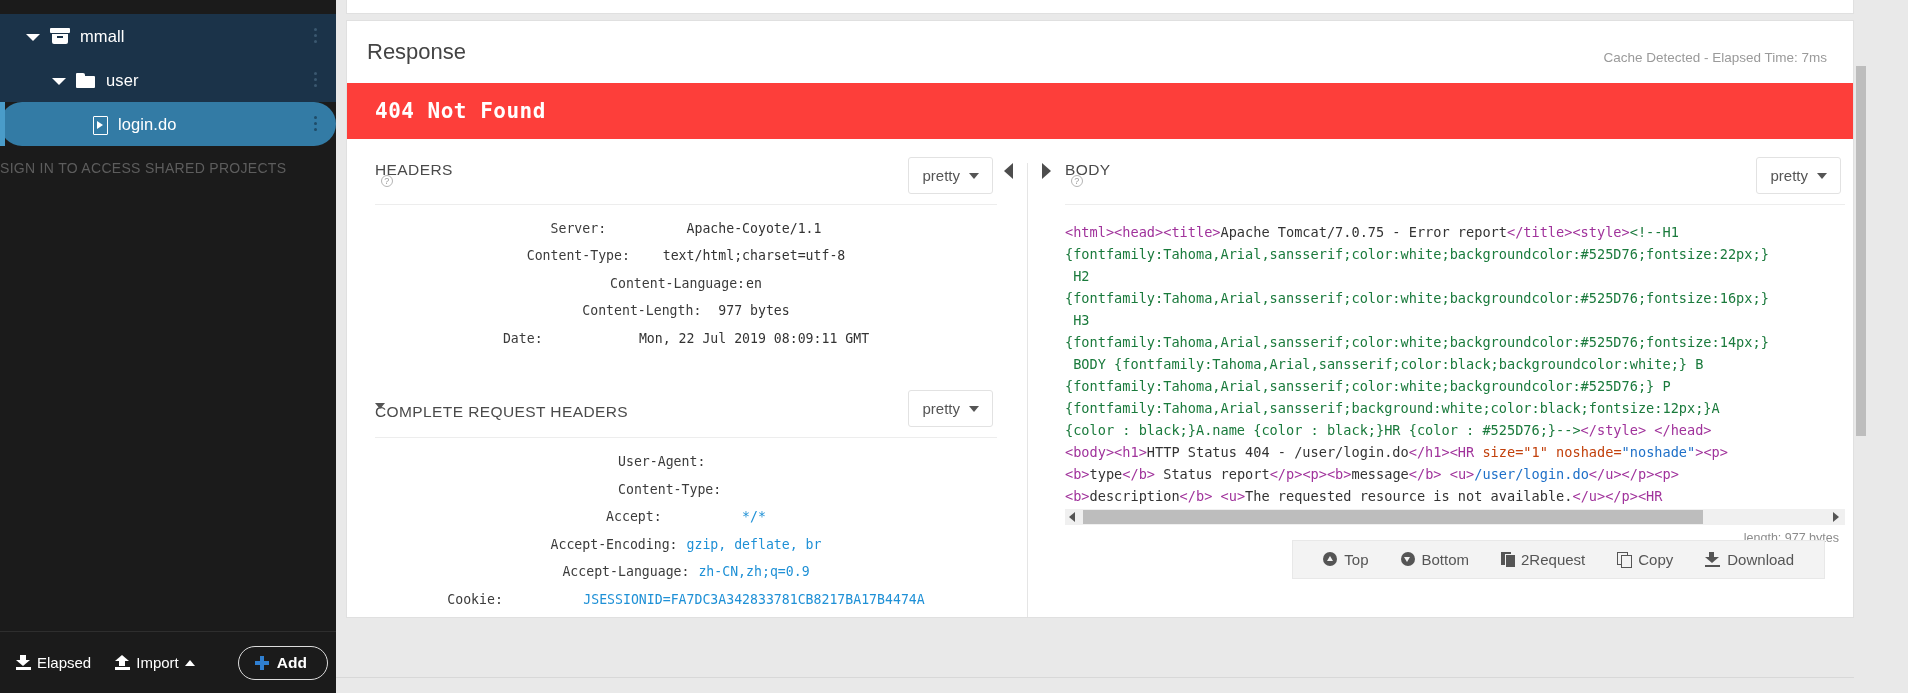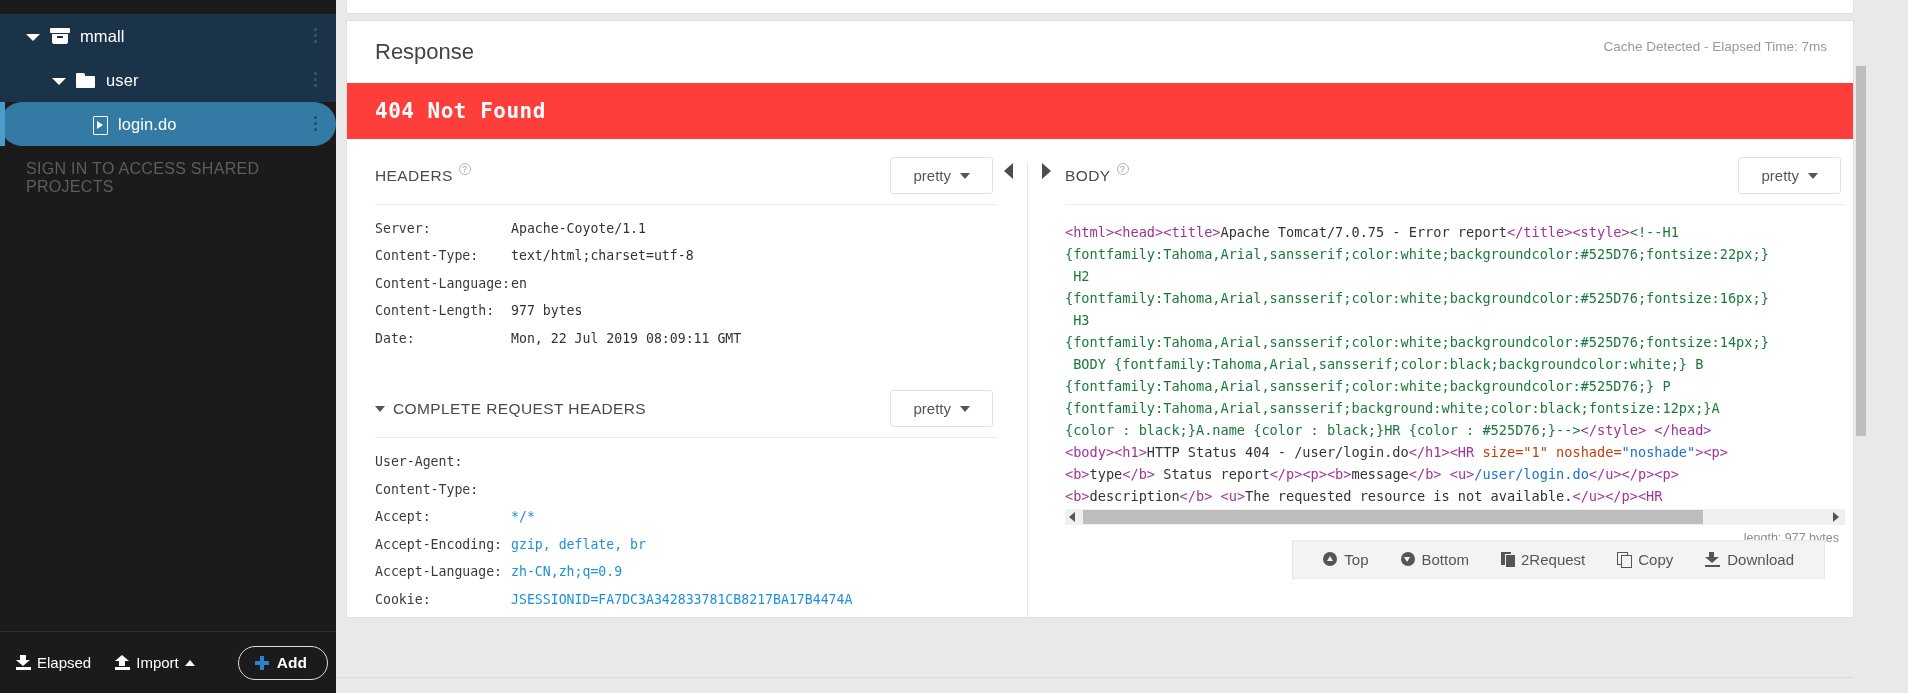--- a/index.html
+++ b/index.html
@@ -92,25 +92,24 @@
   }
   .row-menu span {
     display: block; width: 3px; height: 3px; border-radius: 50%;
     margin-bottom: 3px;
   }
   .tree-row.collection .row-menu span,
   .tree-row.folder .row-menu span { background: #3b5870; }
   .tree-row.request .row-menu span { background: #1f4c68; }
 
   .signin-note {
-    padding: 14px 14px 0 14px;
-    font-size: 16px;
+    padding: 14px 14px 0 0;
+    font-size: 14px;
     color: #5d5d5d;
     letter-spacing: .3px;
-    margin-left: 12px;
   }
 
   #sidebar-footer {
     position: absolute; left: 0; right: 0; bottom: 0; height: 62px;
     border-top: 1px solid #2e2e2e;
     display: flex; align-items: center;
     padding-left: 16px;
   }
   .sb-btn {
     display: flex; align-items: center;
@@ -143,22 +142,22 @@
     overflow: hidden;
   }
   .card {
     background: #fff; border: 1px solid #e0e0e0;
     margin-bottom: 6px;
   }
   #card-top { height: 14px; border-top: none; }
   #resp-card { position: relative; }
 
   .resp-head {
-    display: flex; align-items: flex-start; justify-content: space-between;
-    padding: 18px 26px 18px 28px;
+    display: flex; align-items: flex-end; justify-content: space-between;
+    padding: 18px 26px 18px 20px;
   }
   .resp-title { font-size: 22px; color: #444; }
   .resp-meta  { font-size: 13.5px; color: #9a9a9a; }
 
   .status-bar {
     background: #fd3e3a; color: #fff;
     font-family: "DejaVu Sans Mono", monospace;
     font-size: 21px; font-weight: bold;
     padding: 16px 0 16px 28px;
     letter-spacing: .5px;
@@ -169,44 +168,44 @@
   .pane-mid   { width: 60px; flex: 0 0 60px; display:flex; align-items:flex-start;
                 justify-content:center; padding-top: 24px; }
   .pane-right { flex: 1 1 auto; padding: 0 8px 0 8px; min-width: 0; }
 
   .sec-head {
     display: flex; align-items: center; justify-content: space-between;
     padding: 18px 4px 10px 0;
     border-bottom: 1px solid #ededed;
     min-height: 58px;
   }
-  .sec-title { font-size: 15.5px; color: #4a4a4a; letter-spacing: .4px; display: flex; align-items: flex-start; }
+  .sec-title { font-size: 15.5px; color: #4a4a4a; letter-spacing: .4px; display: flex; align-items: flex-start; flex-direction: column; }
   .help-ic {
     display: inline-block; width: 12px; height: 12px; border-radius: 50%;
     border: 1px solid #b5b5b5; color: #9b9b9b; font-size: 9px;
     line-height: 11px; text-align: center; margin-left: 6px; position: relative; top: -4px;
   }
   .tri-down {
     display:inline-block; width:0; height:0; margin-right: 8px; position: relative; top: 6px;
     border-left: 5px solid transparent; border-right: 5px solid transparent;
     border-top: 6px solid #555;
   }
   .pretty {
     display: flex; align-items: center; gap: 9px;
     border: 1px solid #e2e2e2; background: #fff;
-    border-radius: 3px; padding: 9px 22px;
+    border-radius: 3px; padding: 9px 13px;
     font-size: 15px; color: #555; cursor: pointer; margin-left: 16px;
   }
   .pretty .cd {
     width:0;height:0;border-left:5px solid transparent;border-right:5px solid transparent;
     border-top:6px solid #555;
   }
 
   .kv { font-family: "DejaVu Sans Mono", monospace; font-size: 13.2px; padding-top: 14px; }
-  .kv-row { display: flex; margin-bottom: 7px; line-height: 1.55; }
+  .kv-row { display: flex; margin-bottom: 7px; line-height: 1.55; justify-content: center; }
   .kv-k { width: 136px; flex: 0 0 136px; color: #3b3b3b; }
   .kv-v { color: #333; word-break: break-all; }
   .kv-v.link { color: #1e90d6; }
   .kv-gap { height: 16px; }
 
   .arrow-btn {
     width: 0; height: 0; cursor: pointer;
   }
   .arrow-left  { border-top: 8px solid transparent; border-bottom: 8px solid transparent; border-right: 9px solid #4d4d4d; }
   .arrow-right { border-top: 8px solid transparent; border-bottom: 8px solid transparent; border-left: 9px solid #4d4d4d; }

